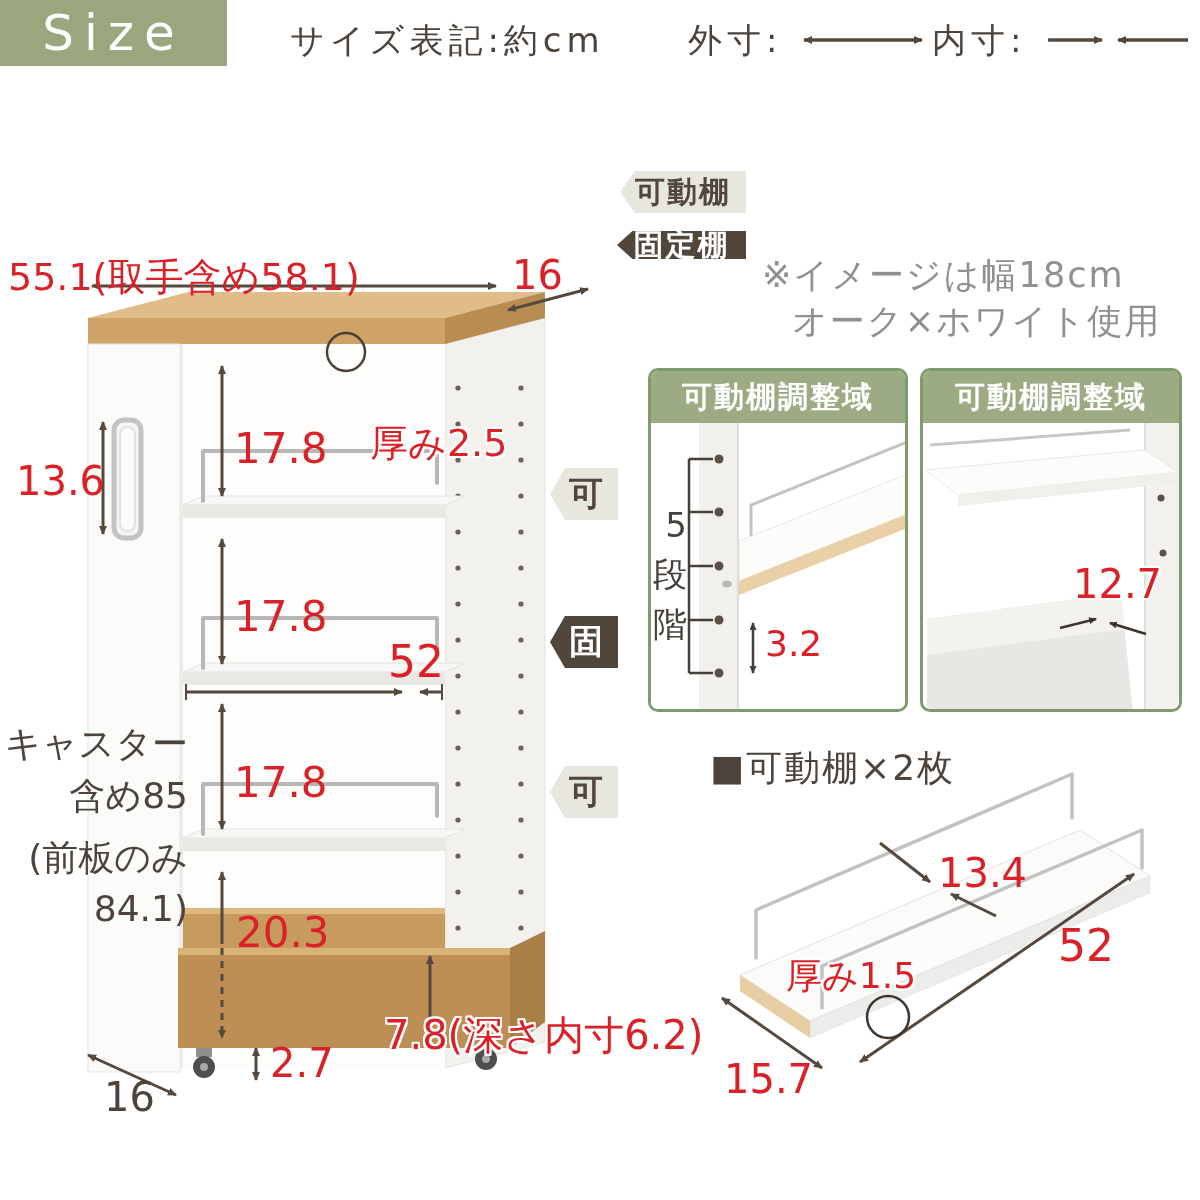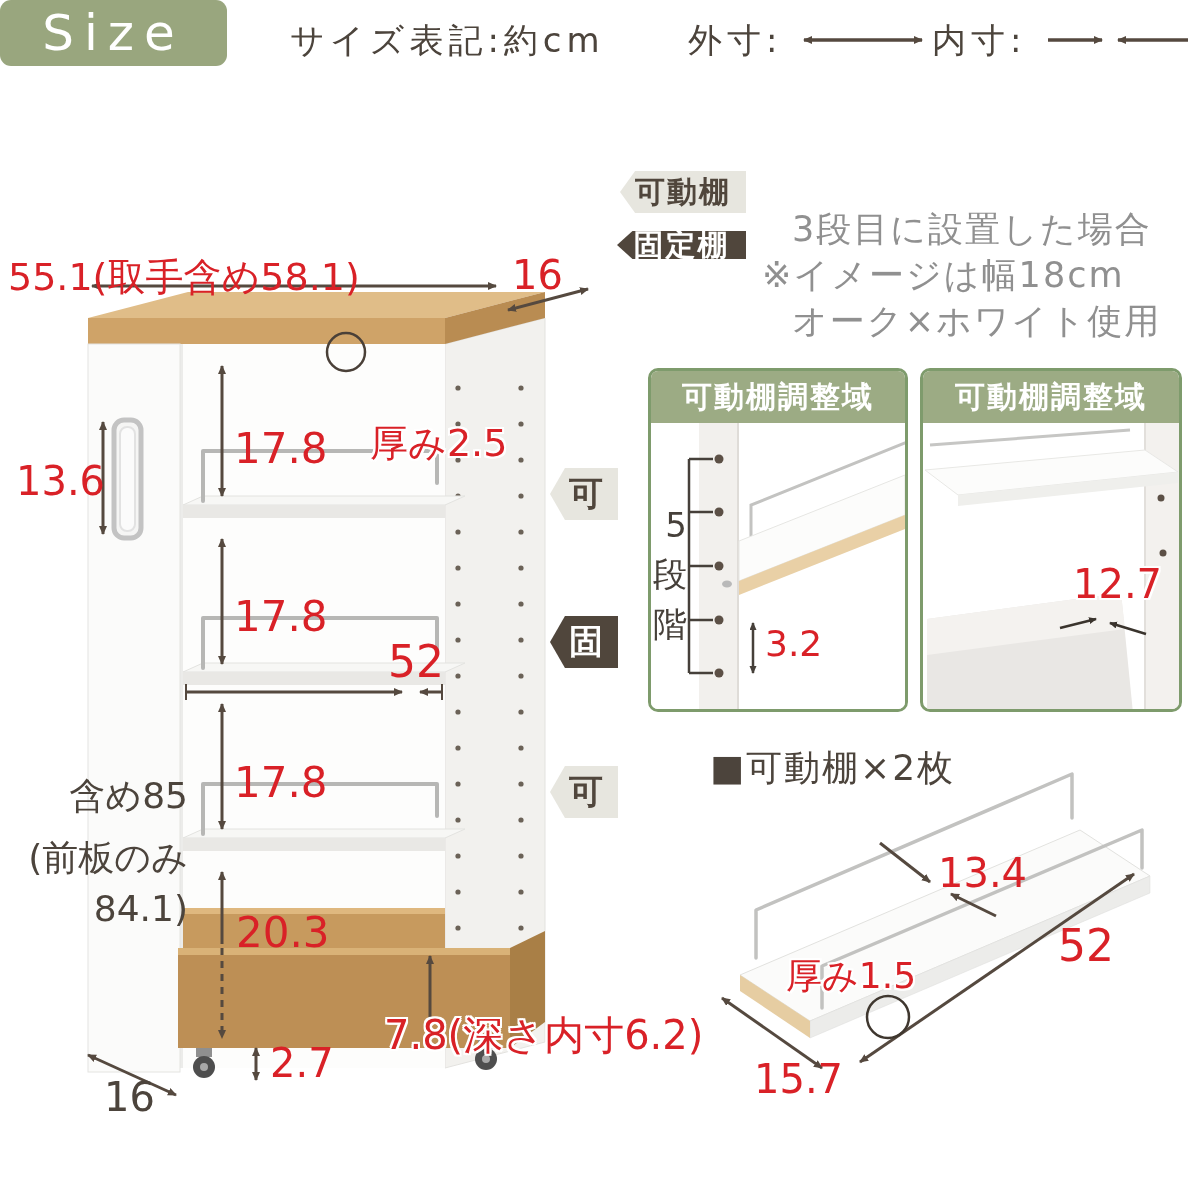--- a/index.html
+++ b/index.html
@@ -5,21 +5,21 @@
   :root{
     --green:#99a67e; --red:#d92127; --brown:#55493f; --note:#909090;
     --badge-light:#e7e6df; --badge-dark:#50463c; --ink:#4c443c;
   }
   html,body{margin:0;padding:0;background:#fff;}
   body{font-family:"DejaVu Sans","Liberation Sans",sans-serif;}
   .stage{position:relative;width:1200px;height:1200px;background:#fff;overflow:hidden;}
   .abs{position:absolute;}
   svg{display:block;}
   .size-box{left:0;top:0;width:227px;height:66px;background:var(--green);
-    color:#fff;font-size:50px;letter-spacing:10px;display:flex;align-items:center;justify-content:center;border-radius:11px;}
+    color:#fff;font-size:50px;letter-spacing:10px;display:flex;align-items:center;justify-content:center;}
   .subtitle{color:var(--ink);font-size:34px;letter-spacing:5px;white-space:nowrap;}
   .red{color:var(--red);white-space:nowrap;}
   .dark{color:var(--ink);white-space:nowrap;}
   .note{color:var(--note);font-size:35px;letter-spacing:2px;white-space:nowrap;}
   .outline{text-shadow:-2px -2px 0 #fff,2px -2px 0 #fff,-2px 2px 0 #fff,2px 2px 0 #fff,
     0 -2px 0 #fff,0 2px 0 #fff,-2px 0 0 #fff,2px 0 0 #fff;text-align:right;}
   .tag{clip-path:polygon(12% 0,100% 0,100% 100%,12% 100%,0 50%);
     display:flex;align-items:center;justify-content:center;font-size:30px;font-weight:bold;letter-spacing:2px;text-align:center;}
   .tag-light{background:var(--badge-light);color:var(--badge-dark);}
   .tag-dark{background:var(--badge-dark);color:#fff;}
@@ -183,36 +183,36 @@
     </g>
   </svg>
 
   <div class="abs size-box">Size</div>
   <div class="abs subtitle" style="left:290px;top:18px;">サイズ表記:約cm</div>
   <div class="abs subtitle" style="left:688px;top:18px;">外寸:</div>
   <div class="abs subtitle" style="left:932px;top:18px;">内寸:</div>
 
   <div class="abs tag tag-light" style="left:620px;top:171px;width:126px;height:42px;">可動棚</div>
   <div class="abs tag tag-dark" style="left:617px;top:231px;width:129px;height:28px;">固定棚</div>
-  <div class="abs note" style="left:792px;top:206px;">3段目に設置した場合</div>
   <div class="abs note" style="left:762px;top:252px;">※イメージは幅18cm</div>
   <div class="abs note" style="left:792px;top:298px;">オーク×ホワイト使用</div>
 
   <div class="abs red" style="left:8px;top:252px;font-size:38px;">55.1(取手含め58.1)</div>
   <div class="abs red" style="left:512px;top:252px;font-size:40px;">16</div>
   <div class="abs red" style="left:16px;top:458px;font-size:40px;">13.6</div>
   <div class="abs red outline" style="left:370px;top:418px;font-size:38px;">厚み2.5</div>
   <div class="abs red" style="left:234px;top:424px;font-size:42px;">17.8</div>
   <div class="abs red" style="left:234px;top:592px;font-size:42px;">17.8</div>
   <div class="abs red" style="left:234px;top:758px;font-size:42px;">17.8</div>
   <div class="abs red" style="left:388px;top:636px;font-size:44px;">52</div>
   <div class="abs red" style="left:236px;top:908px;font-size:42px;">20.3</div>
   <div class="abs red" style="left:270px;top:1040px;font-size:40px;">2.7</div>
   <div class="abs red outline" style="left:384px;top:1008px;font-size:40px;">7.8(深さ内寸6.2)</div>
   <div class="abs dark" style="left:104px;top:1074px;font-size:40px;">16</div>
+  <div class="abs dark" style="left:0;top:720px;width:188px;text-align:right;font-size:36px;">キャスター</div>
   <div class="abs dark" style="left:0;top:772px;width:188px;text-align:right;font-size:36px;">含め85</div>
   <div class="abs dark" style="left:0;top:834px;width:188px;text-align:right;font-size:36px;">(前板のみ</div>
   <div class="abs dark" style="left:0;top:888px;width:188px;text-align:right;font-size:36px;">84.1)</div>
 
   <div class="abs side-badge tag-light" style="left:550px;top:468px;">可</div>
   <div class="abs side-badge tag-dark" style="left:550px;top:616px;">固</div>
   <div class="abs side-badge tag-light" style="left:550px;top:766px;">可</div>
 
   <div class="abs inset" style="left:648px;top:368px;width:254px;height:338px;">
     <div class="inset-header">可動棚調整域</div>
@@ -278,15 +278,15 @@
         </g>
       </svg>
       <div class="abs red outline" style="left:150px;top:138px;font-size:40px;">12.7</div>
     </div>
   </div>
 
   <div class="abs dark" style="left:710px;top:744px;font-size:36px;letter-spacing:2px;">■可動棚×2枚</div>
   <div class="abs red" style="left:938px;top:850px;font-size:40px;">13.4</div>
   <div class="abs red" style="left:1058px;top:920px;font-size:44px;">52</div>
   <div class="abs red outline" style="left:786px;top:952px;font-size:36px;">厚み1.5</div>
-  <div class="abs red" style="left:724px;top:1056px;font-size:40px;margin-left:30px;">15.7</div>
+  <div class="abs red" style="left:724px;top:1056px;font-size:40px;">15.7</div>
 
 </div>
 
 </body></html>

